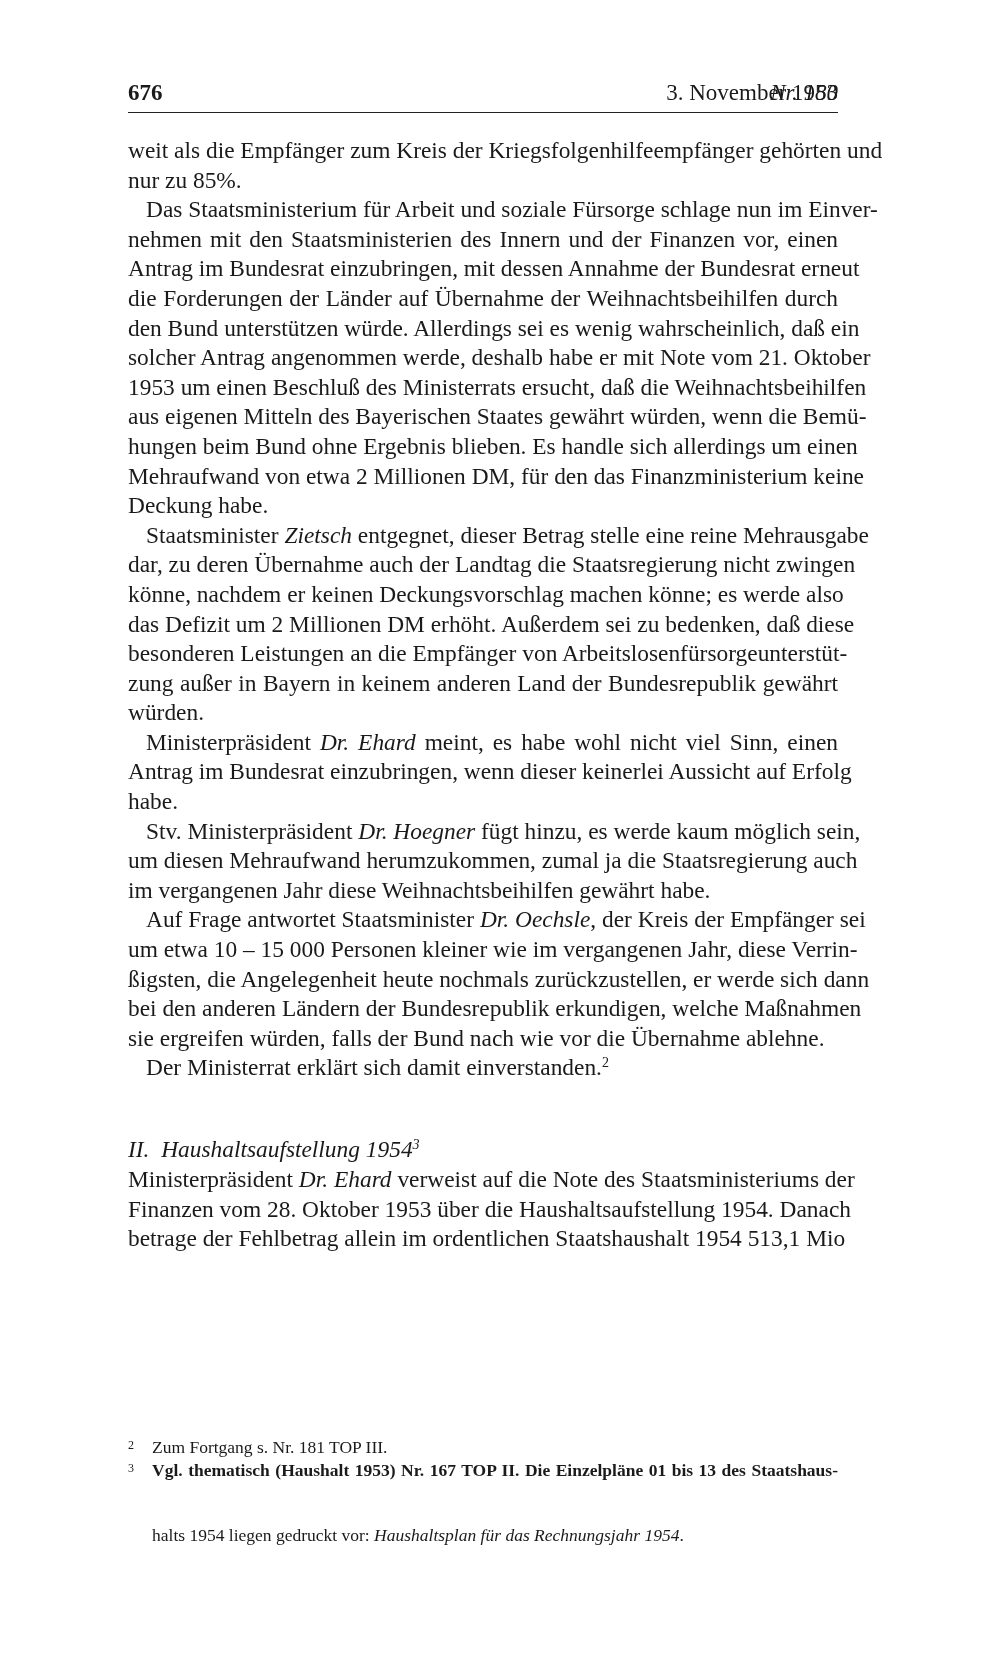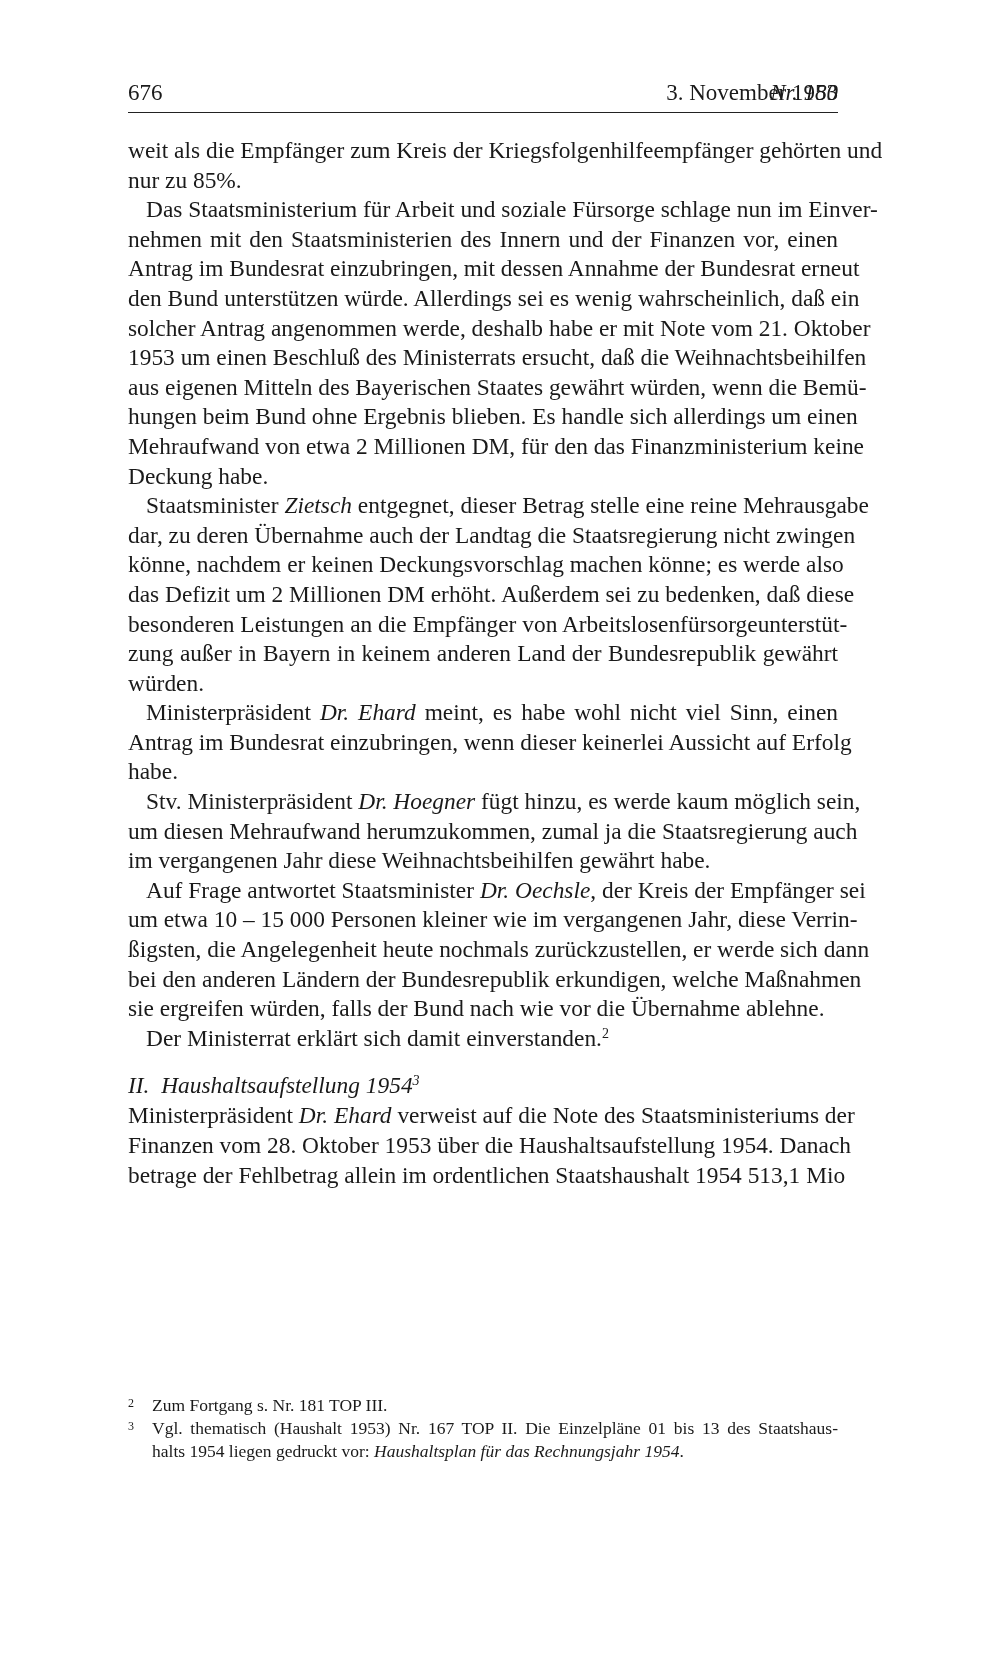--- a/index.html
+++ b/index.html
@@ -1,36 +1,36 @@
 <!DOCTYPE html>
 <html><head>
 <meta charset="utf-8">
 <style>
   html, body { margin: 0; padding: 0; background: #ffffff; }
   body { width: 1000px; height: 1666px; position: relative; overflow: hidden;
          font-family: "Liberation Serif", "DejaVu Serif", serif; color: #1a1a1a; }
   .page { position: absolute; left: 0; top: 0; width: 1000px; height: 1666px; }
   .header { position: absolute; left: 128px; top: 80px; width: 710px; height: 32px;
             font-size: 23px; border-bottom: 1.5px solid #222; }
-  .header .l { position: absolute; left: 0; top: 0; }
+  .header .l { position: absolute; left: 0; top: 0; font-weight: bold; }
   .header .c { position: absolute; left: 0; right: 0; top: 0; text-align: right; }
   .header .r { position: absolute; right: 0; top: 0; font-style: italic; }
   .body { position: absolute; left: 128px; top: 136px; width: 710px; font-size: 23.4px; line-height: 29.6px; }
   .line { display: block; white-space: nowrap; text-align: justify; text-align-last: justify; height: 29.6px; }
   .line.last { text-align-last: left; }
   .line.ind { padding-left: 18px; }
   em { font-style: italic; }
   sup { font-size: 14px; vertical-align: 8px; line-height: 0; }
   .gap { height: 14px; }
-  .heading { font-style: italic; height: 34px; line-height: 36px; }
+  .heading { font-style: italic; height: 34px; line-height: 36px; margin-top: 34px; }
   .footnotes { position: absolute; left: 128px; top: 1394px; width: 710px; font-size: 17.5px; line-height: 23px; }
   .fn { position: relative; padding-left: 24px; }
   .fn .num { position: absolute; left: 0; top: -2px; font-size: 12px; }
-  .fn .l2 { display: block; text-align: justify; text-align-last: justify; white-space: nowrap; }
-  .fn .l3 { display: block; white-space: nowrap; }
+  .fn .l2 { display: block; text-align: justify; text-align-last: justify; white-space: nowrap; font-weight: bold; }
+  .fn .l3 { display: block; white-space: nowrap; margin-top: 42px; }
 </style>
 </head>
 <body>
 
 <div class="page">
 
   <div class="header">
     <span class="l">676</span>
     <span class="c">3. November 1953</span>
     <span class="r">Nr. 180</span>
@@ -38,20 +38,21 @@
 
   <div class="body" id="body">
       <div>
         <span class="line"><span>weit als die Empfänger zum Kreis der Kriegsfolgenhilfeempfänger gehörten und</span></span>
         <span class="line last"><span>nur zu 85%.</span></span>
       </div>
       <div>
         <span class="line ind"><span>Das Staatsministerium für Arbeit und soziale Fürsorge schlage nun im Einver-</span></span>
         <span class="line"><span>nehmen mit den Staatsministerien des Innern und der Finanzen vor, einen</span></span>
         <span class="line"><span>Antrag im Bundesrat einzubringen, mit dessen Annahme der Bundesrat erneut</span></span>
+        <span class="line"><span>die Forderungen der Länder auf Übernahme der Weihnachtsbeihilfen durch</span></span>
         <span class="line"><span>den Bund unterstützen würde. Allerdings sei es wenig wahrscheinlich, daß ein</span></span>
         <span class="line"><span>solcher Antrag angenommen werde, deshalb habe er mit Note vom 21. Oktober</span></span>
         <span class="line"><span>1953 um einen Beschluß des Ministerrats ersucht, daß die Weihnachtsbeihilfen</span></span>
         <span class="line"><span>aus eigenen Mitteln des Bayerischen Staates gewährt würden, wenn die Bemü-</span></span>
         <span class="line"><span>hungen beim Bund ohne Ergebnis blieben. Es handle sich allerdings um einen</span></span>
         <span class="line"><span>Mehraufwand von etwa 2 Millionen DM, für den das Finanzministerium keine</span></span>
         <span class="line last"><span>Deckung habe.</span></span>
       </div>
       <div>
         <span class="line ind"><span>Staatsminister </span><em>Zietsch</em><span> entgegnet, dieser Betrag stelle eine reine Mehrausgabe</span></span>

